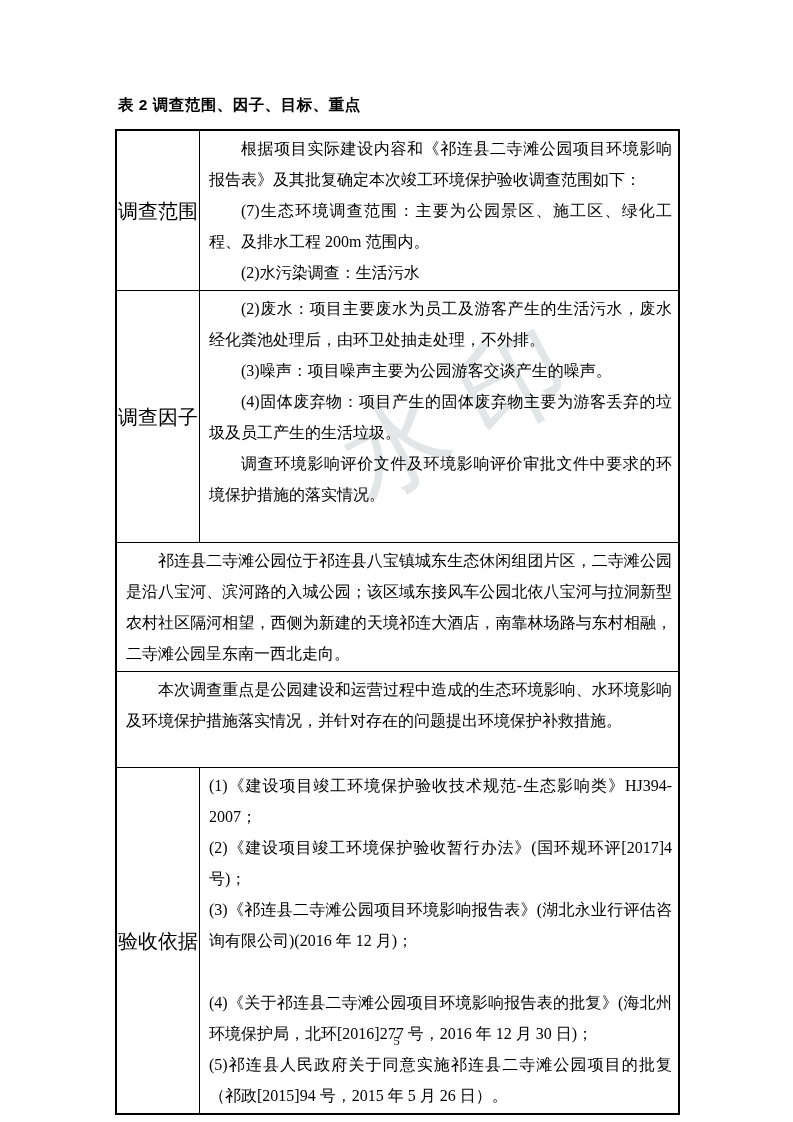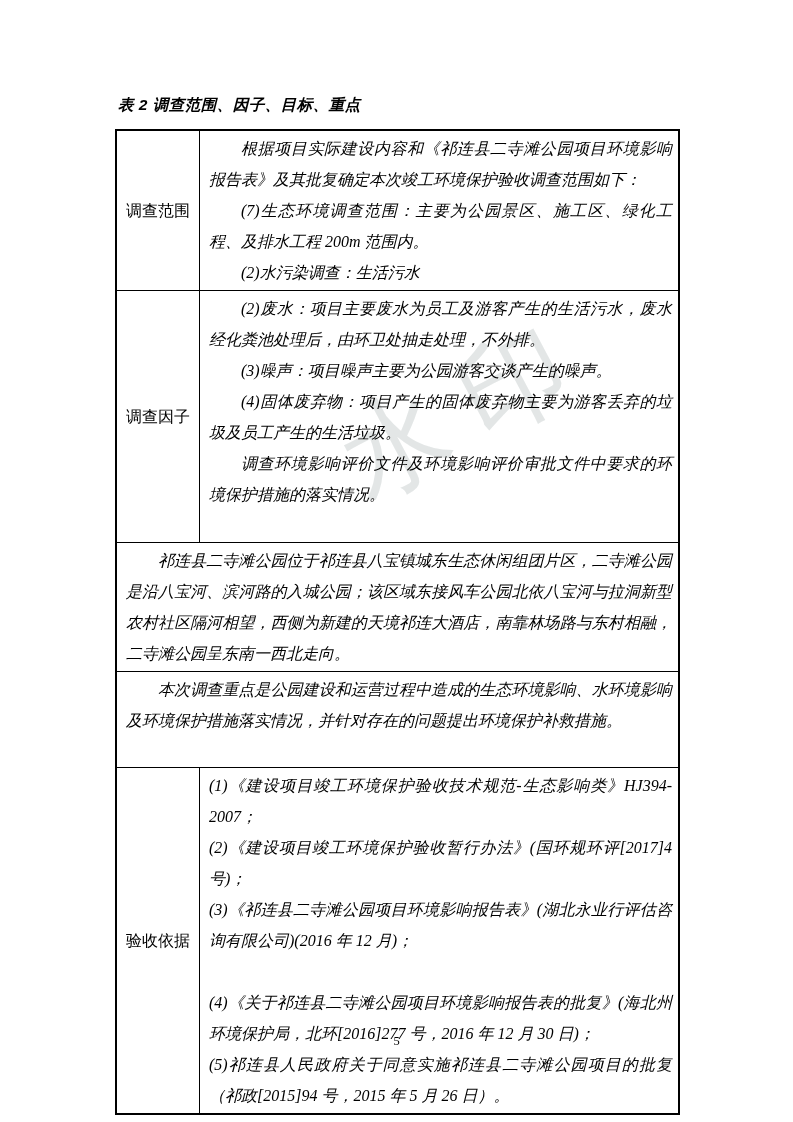--- a/index.html
+++ b/index.html
@@ -32,21 +32,20 @@
   
   .doc-title {
     position: absolute;
     left: 118px;
     top: 95px;
     font-family: "Liberation Sans", "DejaVu Sans", sans-serif;
     font-weight: bold;
     font-size: 15.5px;
     letter-spacing: 0.5px;
     z-index: 2;
-    font-style: italic;
   }
 
   
   .survey-table {
     position: absolute;
     left: 115px;
     top: 129px;
     width: 565px;
     border: 2px solid #000;
     z-index: 1;
@@ -55,32 +54,31 @@
   .t-row { display: flex; border-bottom: 1.5px solid #000; }
   .t-row:last-child { border-bottom: none; }
   .t-label {
     width: 83px;
     flex: 0 0 83px;
     border-right: 1.5px solid #000;
     display: flex;
     align-items: center;
     justify-content: center;
     text-align: center;
-    font-size: 16px;
+    font-size: 20px;
     white-space: pre-line;
     line-height: 26px;
   }
   .row-env .t-label { line-height: 40px; }
   .t-content {
     flex: 1 1 auto;
     padding: 2px 6px 2px 9px;
     font-size: 16px;
     line-height: 31px;
     text-align: justify;
-    font-style: italic;
   }
   .t-content p { min-height: 31px; }
   .t-content p.indent { text-indent: 2em; }
 
   
   .row-scope  .t-content { min-height: 148px; }
   .row-factor .t-content { min-height: 251px; }
   .row-env    .t-content { min-height: 126px; }
   .row-focus  .t-content { min-height: 95px;  }
   .row-basis  .t-content { min-height: 246px; }

